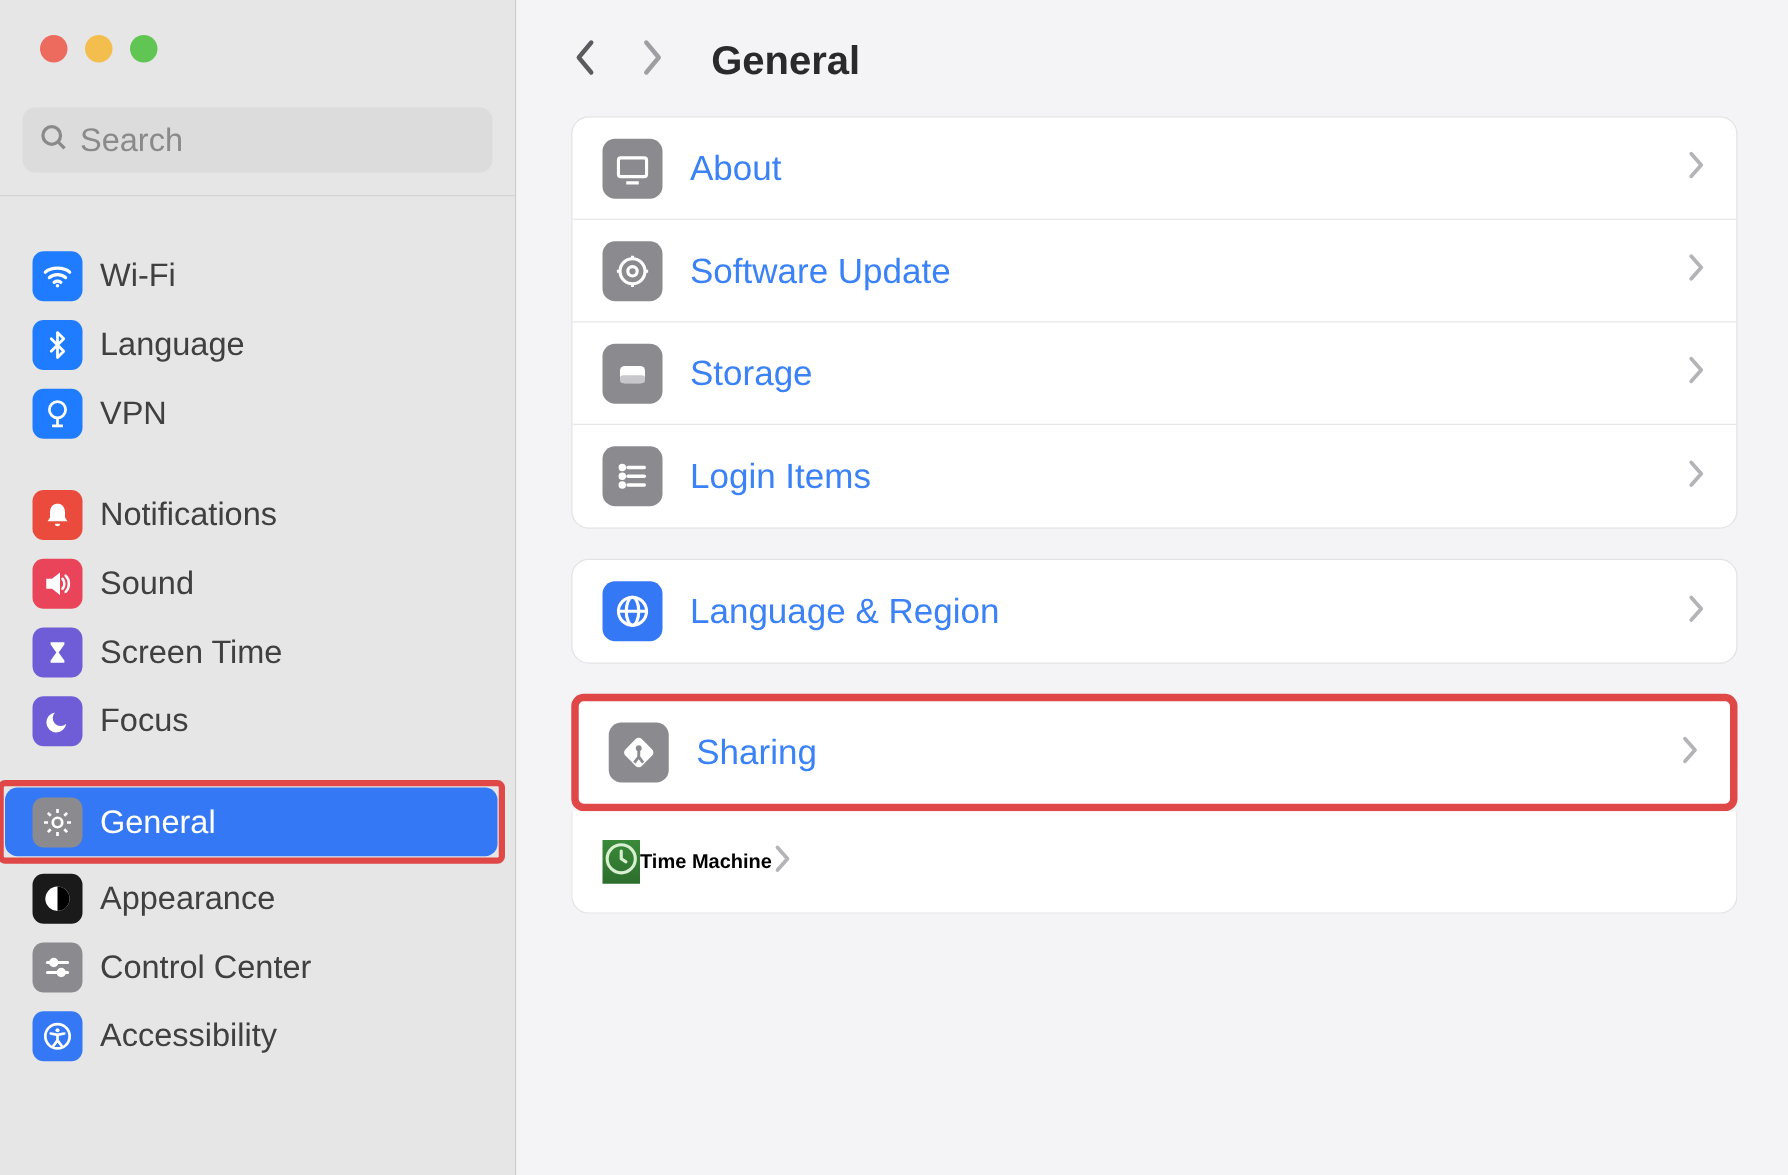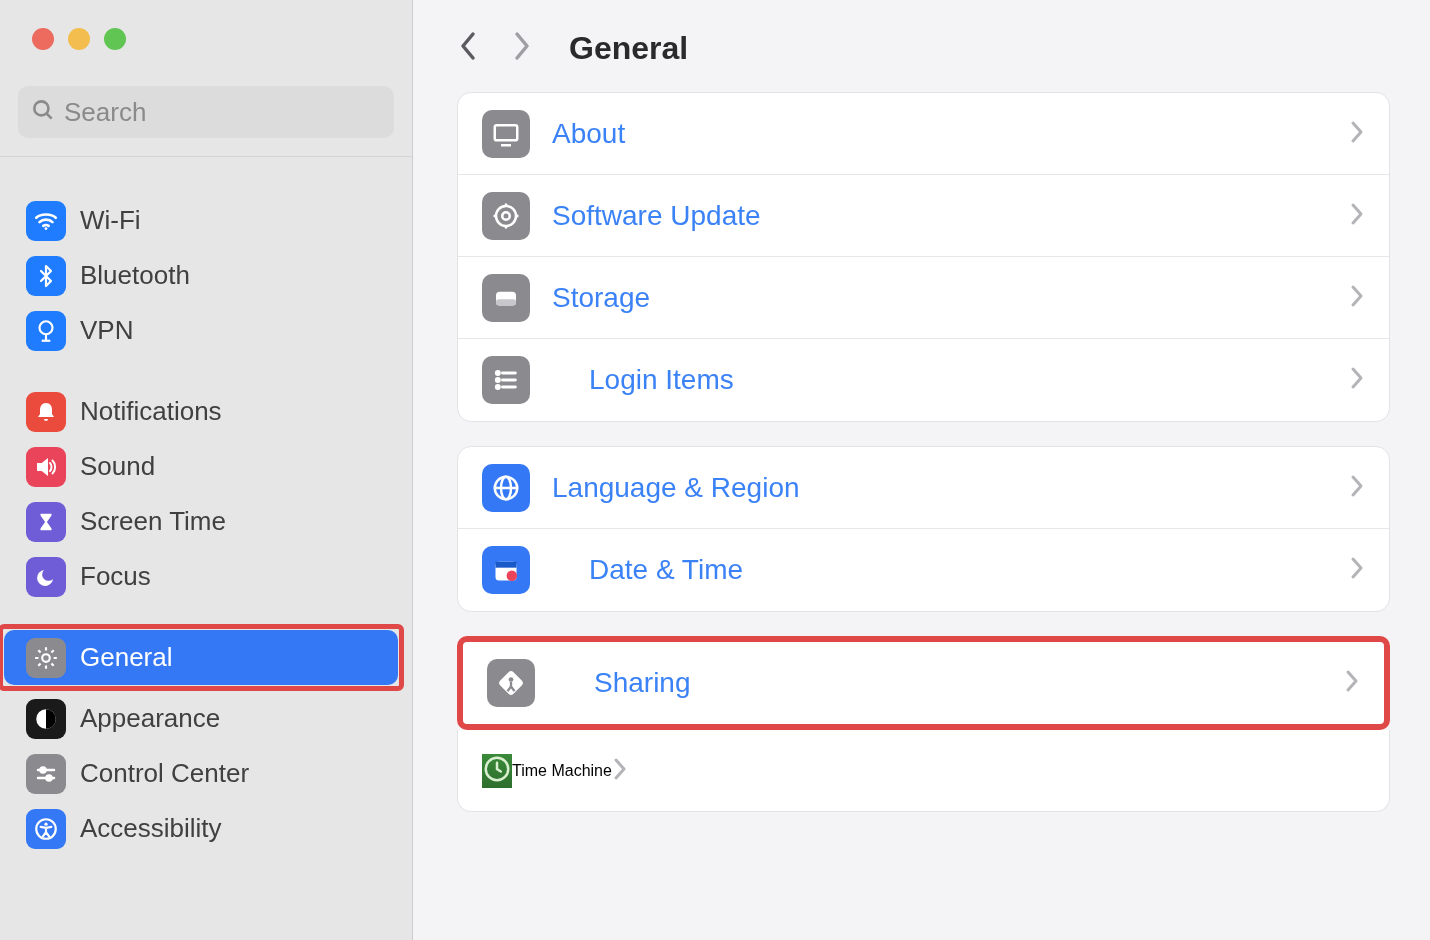--- a/index.html
+++ b/index.html
@@ -148,21 +148,21 @@
     }
     .card-row {
       display: flex;
       align-items: center;
       height: 82px;
       padding: 0 24px;
       border-bottom: 1px solid #e7e7ea;
       cursor: default;
       position: relative;
     }
-    .card-row:last-child { border-bottom: none; gap: 37px; }
+    .card-row:last-child { border-bottom: none; }
     .card-row .icon-box {
       width: 48px; height: 48px;
       border-radius: 10px;
       display: flex;
       align-items: center;
       justify-content: center;
       flex-shrink: 0;
     }
     .card-row .row-label {
       font-size: 28px;
@@ -182,20 +182,21 @@
       background: #fff;
       border: 1px solid #e3e3e6;
       border-top: none;
       height: 82px;
       display:flex;
       align-items:center;
       padding:0 24px;
       margin-top: -24px;
       border-bottom-left-radius: 14px;
       border-bottom-right-radius: 14px;
+      font-weight: bold;
     }
   </style>
 </head>
 <body>
 
 <div class="sidebar">
   <div class="traffic-lights">
     <div class="traffic-light tl-close"></div>
     <div class="traffic-light tl-min"></div>
     <div class="traffic-light tl-max"></div>
@@ -228,21 +229,21 @@
             </svg>
         </span>
         <span class="label">Wi-Fi</span>
       </div>
       <div class="sidebar-item">
         <span class="icon-box ic-blue">
           <svg width="24" height="24" viewBox="0 0 24 24" fill="none" stroke="#fff" stroke-width="2.2" stroke-linejoin="round" stroke-linecap="round">
               <path d="M7 7 L17 17 L12 22 L12 2 L17 7 L7 17"></path>
             </svg>
         </span>
-        <span class="label">Bluetooth</span>
+        <span class="label">Language</span>
       </div>
       <div class="sidebar-item">
         <span class="icon-box ic-blue">
           <svg width="26" height="26" viewBox="0 0 24 24" fill="none" stroke="#fff" stroke-width="2">
               <circle cx="12" cy="9" r="6"></circle>
               <path d="M12 15 V21"></path>
               <path d="M8 21 H16"></path>
             </svg>
         </span>
         <span class="label">VPN</span>
@@ -415,33 +416,20 @@
               <circle cx="12" cy="12" r="9"></circle>
               <ellipse cx="12" cy="12" rx="4" ry="9"></ellipse>
               <path d="M3 12 H21"></path>
             </svg>
         </span>
         <span class="row-label">Language &amp; Region</span>
         <span class="chevron-right"><svg width="16" height="26" viewBox="0 0 16 26" fill="none" stroke="currentColor" stroke-width="3" stroke-linecap="round" stroke-linejoin="round">
               <polyline points="4,4 12,13 4,22"></polyline>
             </svg></span>
       </div>
-      <div class="card-row">
-        <span class="icon-box ic-blue2">
-          <svg width="28" height="28" viewBox="0 0 24 24" fill="#fff">
-              <rect x="3" y="5" width="18" height="16" rx="3"></rect>
-              <rect x="3" y="5" width="18" height="5" fill="#1a59c8"></rect>
-              <circle cx="17" cy="17" r="4.5" fill="#ea445a"></circle>
-            </svg>
-        </span>
-        <span class="row-label">Date &amp; Time</span>
-        <span class="chevron-right"><svg width="16" height="26" viewBox="0 0 16 26" fill="none" stroke="currentColor" stroke-width="3" stroke-linecap="round" stroke-linejoin="round">
-              <polyline points="4,4 12,13 4,22"></polyline>
-            </svg></span>
-      </div>
     </div>
 
     <div class="card highlighted">
       <div class="card-row">
         <span class="icon-box ic-gray">
           <svg width="28" height="28" viewBox="0 0 24 24" fill="#fff">
               <rect x="4" y="4" width="16" height="16" rx="3" transform="rotate(45 12 12)"></rect>
               <circle cx="12" cy="9" r="2" fill="#8b8b8f"></circle>
               <path d="M12 11 V16 M9 19 L12 15 L15 19" stroke="#8b8b8f" stroke-width="2" fill="none"></path>
             </svg>

